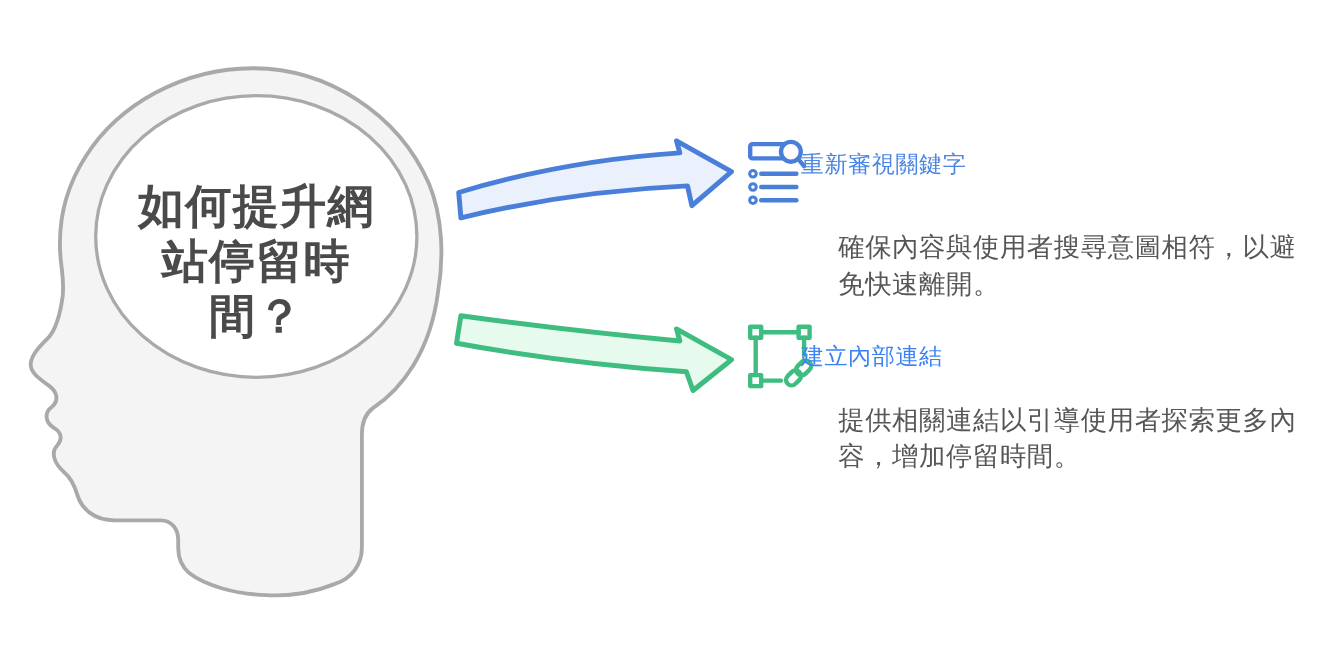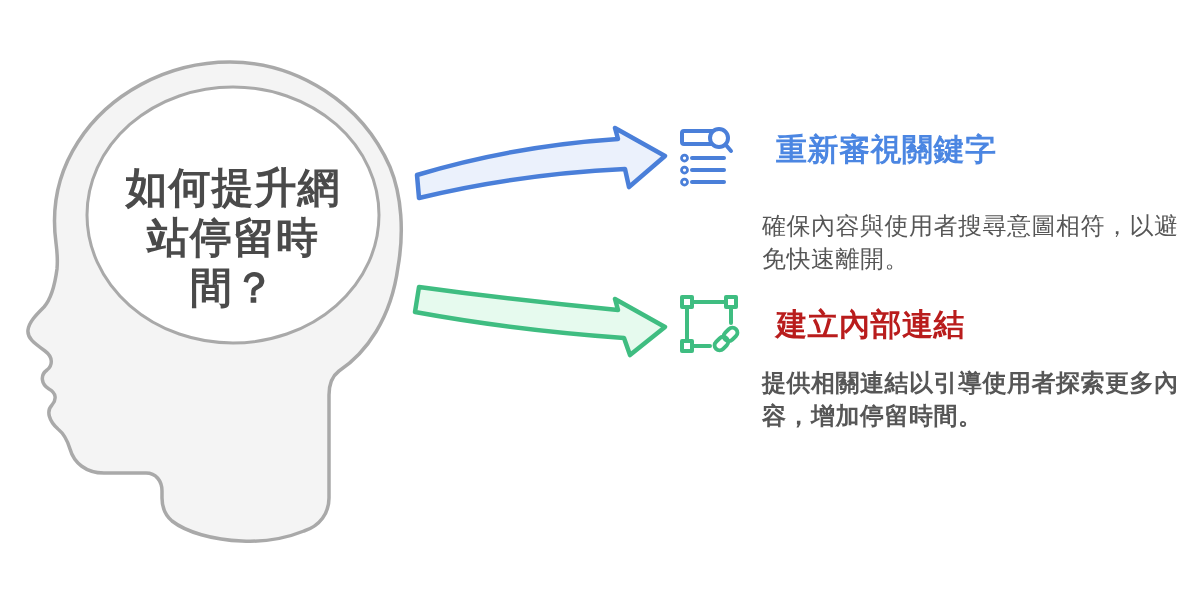--- a/index.html
+++ b/index.html
@@ -26,40 +26,40 @@
     text-align: center;
     font-size: 42px;
     line-height: 50px;
     font-weight: bold;
     color: #4a4a4a;
     white-space: pre-line;
     letter-spacing: 1px;
   }
 
   .item-title {
-    left: 776px;
-    font-size: 31px;
+    left: 728px;
+    font-size: 21px;
     line-height: 38px;
-    font-weight: bold;
+    font-weight: normal;
     letter-spacing: 0.5px;
     white-space: nowrap;
   }
   .item-title.blue  { top: 131px; color: #4b86e2; }
-  .item-title.green { top: 306px; color: #b91c1c; }
+  .item-title.green { top: 306px; color: #3b82f6; }
 
   .item-desc {
     left: 762px;
     width: 424px;
     font-size: 24px;
     line-height: 33px;
     letter-spacing: 0.5px;
     color: #565656;
   }
   .item-desc.blue  { top: 195px; margin-top: 14px; }
-  .item-desc.green { top: 366px; font-weight: bold; }
+  .item-desc.green { top: 366px; }
 </style>
 </head>
 <body>
 
 <div class="stage">
 
   <svg class="abs head-svg" width="450" height="604" viewBox="0 0 450 604">
     <path d="M 56,243
          C 51,206 58,173 78,142
          C 108,95 166,62 230,62

